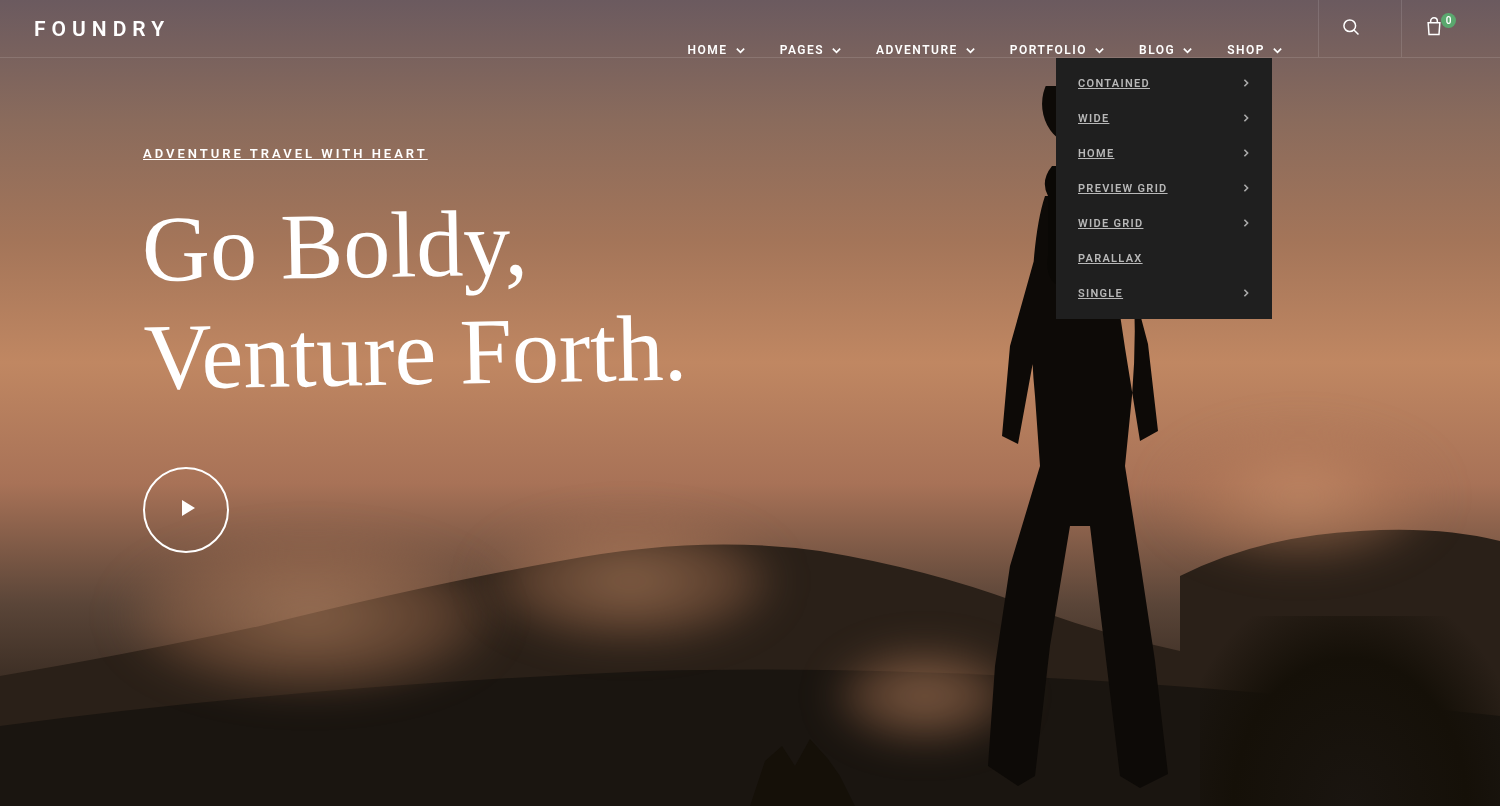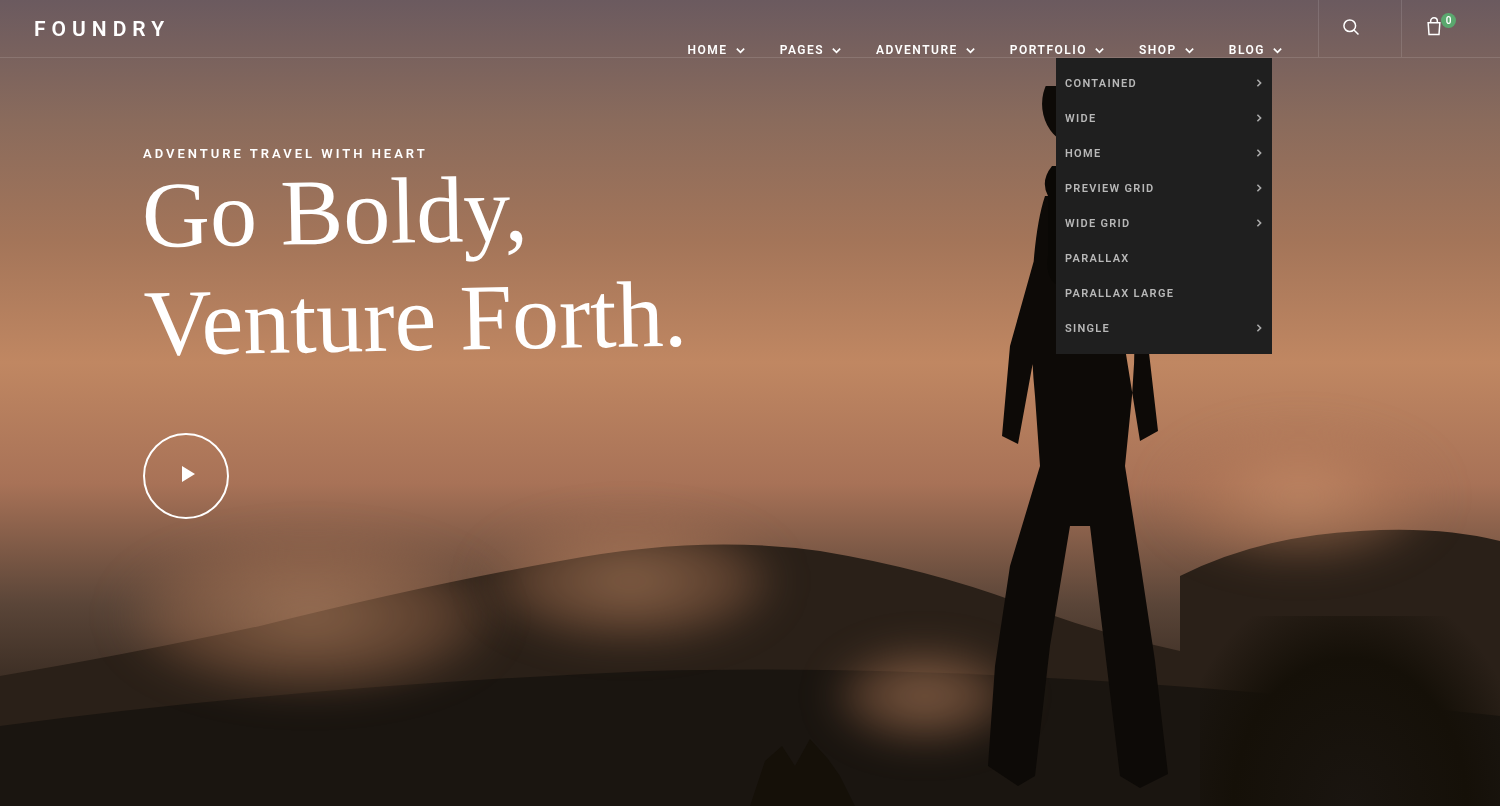--- a/index.html
+++ b/index.html
@@ -111,39 +111,42 @@
   left: 1056px;
   width: 216px;
   background: #1f1f1f;
   z-index: 20;
   padding: 8px 0;
 }
 .dropdown-item {
   display: flex;
   align-items: center;
   justify-content: space-between;
-  padding: 11px 9px;
+  padding: 11px 22px;
   color: #b8b8b8;
   font-size: 11px;
   font-weight: 600;
   letter-spacing: 1.3px;
   cursor: pointer;
+  text-decoration: underline;
 }
 .dropdown-item .sub-chev svg { width: 8px; height: 8px; stroke: #aaa; stroke-width: 2; fill: none; }
 .hero-content {
   position: relative;
   z-index: 5;
   padding: 88px 0 0 143px;
   color: #fff;
   max-width: 900px;
 }
 .tagline {
   font-size: 13px;
   font-weight: 600;
   letter-spacing: 3px;
+  margin-bottom: 34px;
+  text-decoration: underline;
 }
 .headline {
   font-family: "Brush Script MT", "Segoe Script", cursive;
   font-size: 94px;
   line-height: 1.15;
   font-weight: 400;
   margin-bottom: 56px;
   transform: rotate(-1deg);
   transform-origin: left center;
 }
@@ -251,29 +254,29 @@
     </div>
     <div class="nav-item">
       <span>PORTFOLIO</span>
       <span class="chev">
           <svg viewBox="0 0 12 12">
             <path d="M2 4l4 4 4-4"></path>
           </svg>
         </span>
     </div>
     <div class="nav-item">
+      <span>BLOG</span>
+      <span class="chev">
+          <svg viewBox="0 0 12 12">
+            <path d="M2 4l4 4 4-4"></path>
+          </svg>
+        </span>
+    </div>
+    <div class="nav-item">
       <span>SHOP</span>
-      <span class="chev">
-          <svg viewBox="0 0 12 12">
-            <path d="M2 4l4 4 4-4"></path>
-          </svg>
-        </span>
-    </div>
-    <div class="nav-item">
-      <span>BLOG</span>
       <span class="chev">
           <svg viewBox="0 0 12 12">
             <path d="M2 4l4 4 4-4"></path>
           </svg>
         </span>
     </div>
     <div class="icon-sep"></div>
     <div class="icon-btn">
       <span>
         <svg viewBox="0 0 24 24">
@@ -321,23 +324,20 @@
         </svg></span>
   </div>
   <div class="dropdown-item">
     <span>WIDE GRID</span>
     <span class="sub-chev"><svg viewBox="0 0 10 10">
           <path d="M3 1l4 4-4 4"></path>
         </svg></span>
   </div>
   <div class="dropdown-item">
     <span>PARALLAX</span>
-  </div>
-  <div class="dropdown-item">
-    <span>PARALLAX LARGE</span>
   </div>
   <div class="dropdown-item">
     <span>SINGLE</span>
     <span class="sub-chev"><svg viewBox="0 0 10 10">
           <path d="M3 1l4 4-4 4"></path>
         </svg></span>
   </div>
 </div>
 
 <div class="hero-content">

